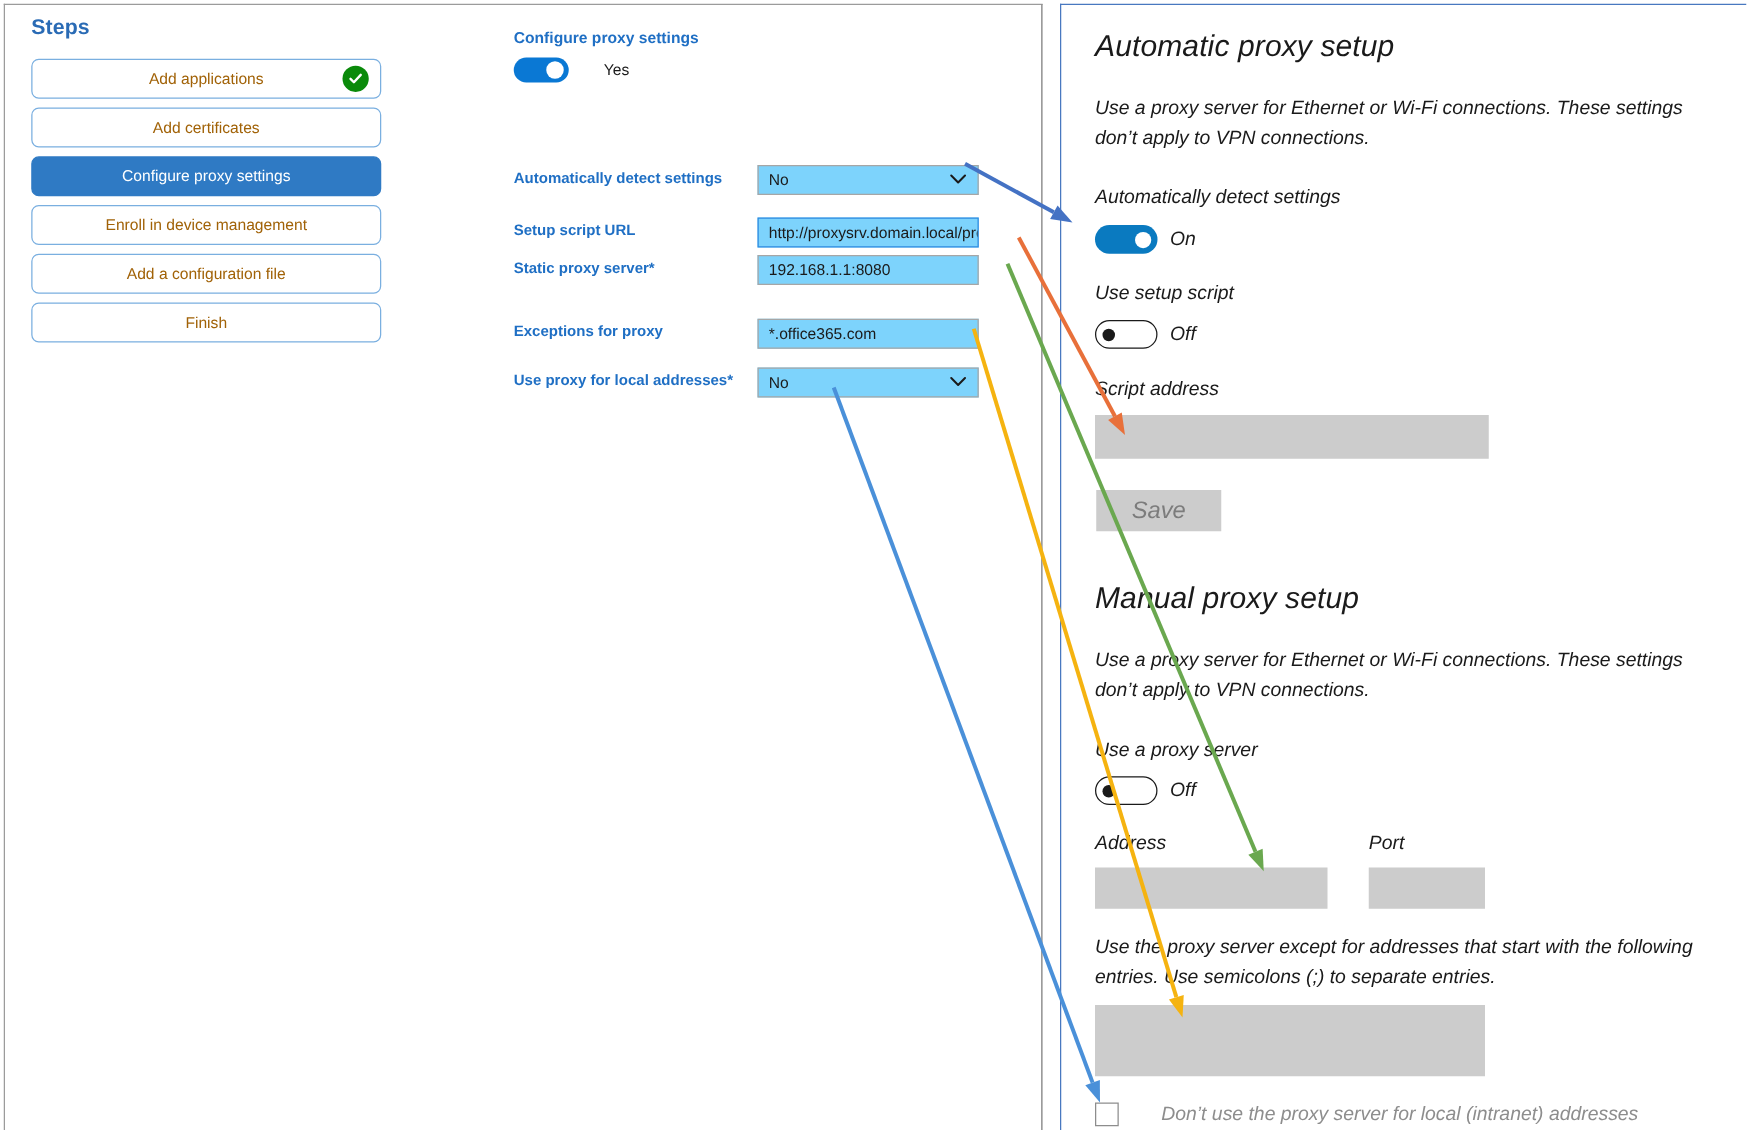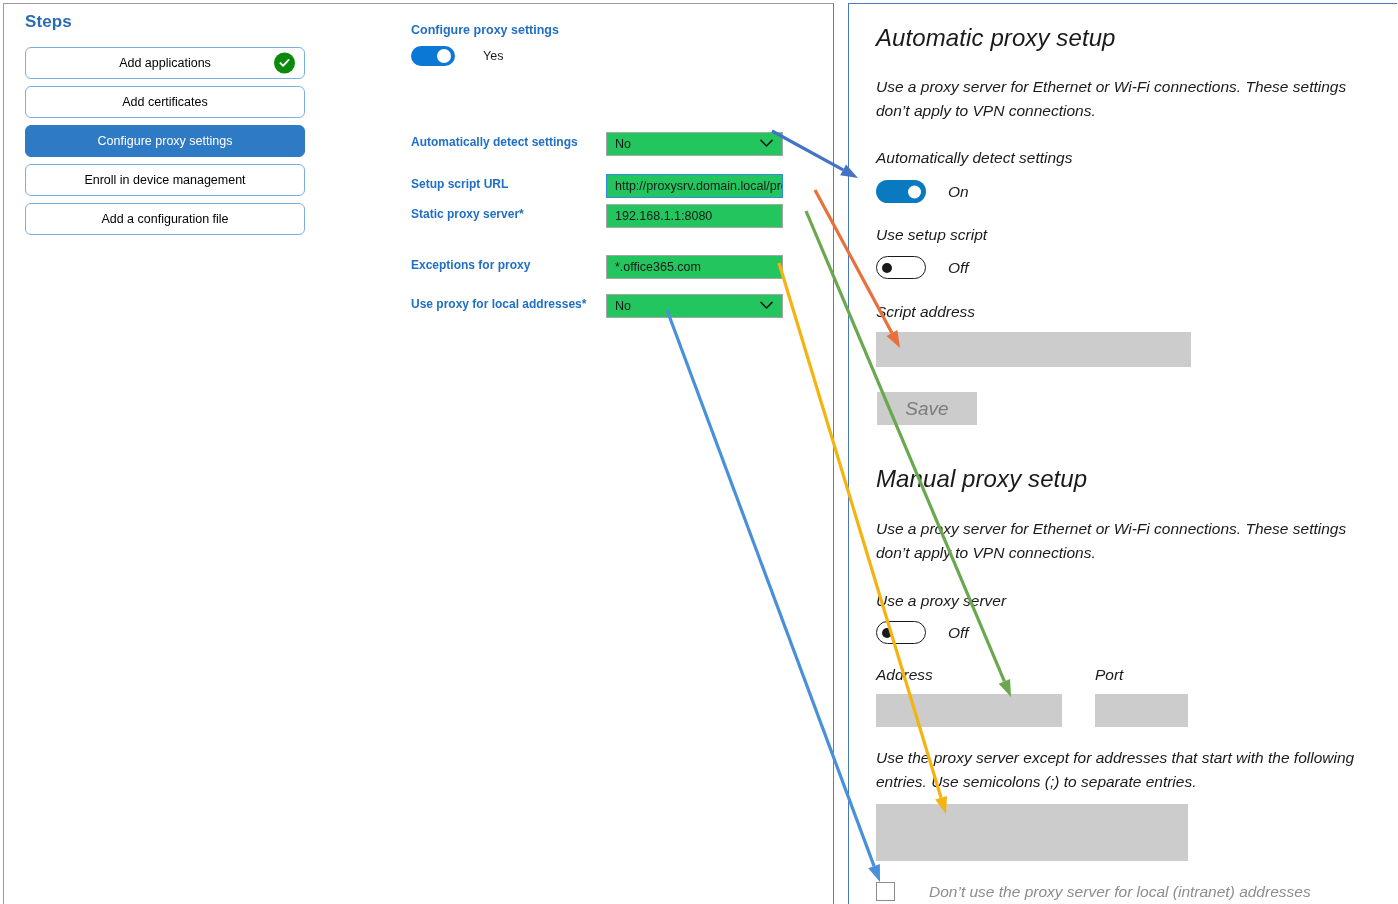--- a/index.html
+++ b/index.html
@@ -41,21 +41,21 @@
     left: 21px; top: 43px;
     width: 280px;
   }
   .step-btn {
     position: relative;
     height: 32px;
     margin-bottom: 7px;
     border: 1px solid #7aafe0;
     border-radius: 6px;
     background: #ffffff;
-    color: #000000;
+    color: #a16207;
     font-size: 12.5px;
     display: flex;
     align-items: center;
     justify-content: center;
     cursor: pointer;
     user-select: none;
   }
   .step-btn.active {
     background: #2f7ac4;
     border-color: #2f7ac4;
@@ -96,21 +96,21 @@
   .field-row { position: absolute; left: 0; height: 24px; }
   .field-label {
     position: absolute; left: 0; top: 3px;
     font-size: 12px; font-weight: bold; color: #1f6fc4; white-space: nowrap;
   }
   .field-label .req { color: #1f6fc4; font-weight: bold; }
   .field-ctrl {
     position: absolute; left: 195px; top: 0;
     width: 177px; height: 24px;
     border: 1px solid #a6a6a6;
-    background: #22c55e;
+    background: #7dd3fc;
     font-size: 12.5px; color: #1a1a1a;
     display: flex; align-items: center;
     padding-left: 8px;
     overflow: hidden; white-space: nowrap;
   }
   .field-ctrl.focused { border: 1.5px solid #2f8ae0; }
   .field-ctrl.select { padding-right: 26px; cursor: pointer; }
   .caret {
     position: absolute; right: 9px; top: 50%;
     transform: translateY(-50%);
@@ -147,21 +147,21 @@
   }
   .wtgl {
     width: 50px; height: 23px; border-radius: 12px; position: relative;
     cursor: pointer; flex: none;
   }
   .wtgl.on { background: #0a7ac0; }
   .wtgl.off { background: #ffffff; border: 1.7px solid #1a1a1a; }
   .wtgl .wknob { position: absolute; top: 50%; transform: translateY(-50%); border-radius: 50%; }
   .wtgl.on .wknob { right: 5px; width: 13px; height: 13px; background: #ffffff; }
   .wtgl.off .wknob { left: 5px; width: 10px; height: 10px; background: #1a1a1a; }
-  .wtgl-label { margin-left: 22px; font-size: 15.5px; color: #1a1a1a; }
+  .wtgl-label { margin-left: 10px; font-size: 15.5px; color: #1a1a1a; }
 
   .win-box {
     position: absolute;
     background: #cccccc;
   }
   .win-save {
     position: absolute;
     background: #cccccc;
     display: flex; align-items: center; justify-content: center;
     font-size: 19px; color: #7c7c7c;
@@ -204,20 +204,23 @@
         <span>Add certificates</span>
       </div>
       <div class="step-btn active">
         <span>Configure proxy settings</span>
       </div>
       <div class="step-btn">
         <span>Enroll in device management</span>
       </div>
       <div class="step-btn">
         <span>Add a configuration file</span>
+      </div>
+      <div class="step-btn">
+        <span>Finish</span>
       </div>
     </div>
 
     <div class="form-col">
 
       <div class="form-heading">Configure proxy settings</div>
 
       <div class="toggle-row">
         <div class="tgl on">
             <span class="knob"></span>

